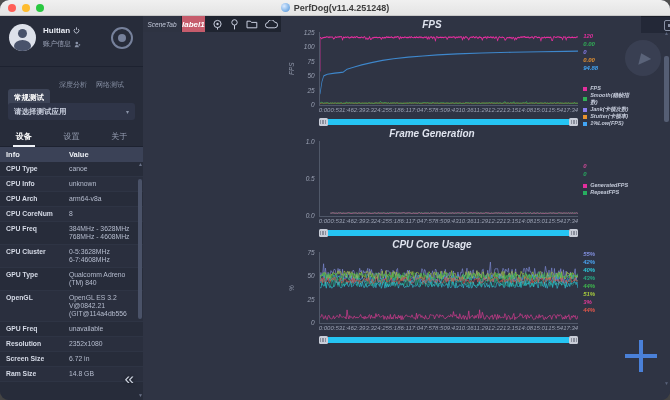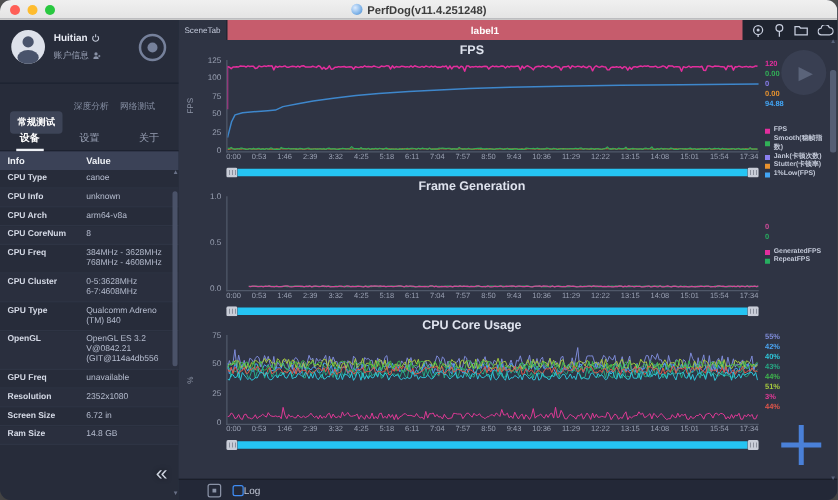--- a/index.html
+++ b/index.html
@@ -58,21 +58,21 @@
   .dt-row:nth-child(even){ background:#2a2f3e; }
   .col-info { flex:0 0 63px; padding:3px 0 3px 6px; color:#d5dae6; font-weight:bold; line-height:8px;}
   .col-value { flex:1; padding:3px 6px 3px 6px; color:#b6bdcf; line-height:8px; white-space:pre-line; word-break:break-all;}
   .tbl-scroll { position:absolute; right:1px; top:14px; bottom:2px; width:4px; }
   .tbl-thumb { position:absolute; top:18px; height:140px; width:4px; background:#4a5268; border-radius:2px;}
   .tbl-arrow { position:absolute; right:0; font-size:5px; color:#6a7288; width:4px; text-align:center;}
   .collapse-btn { position:absolute; right:9px; bottom:14px; font-size:17px; color:#ccd2de; line-height:14px; z-index:5;
                   text-shadow:0 0 4px rgba(0,0,0,.6);}
 
   
-  .main { flex:1; display:flex; flex-direction:column; background:#2f3444; position:relative; min-width:0;}
+  .main { flex:1; display:flex; flex-direction:row; background:#2f3444; position:relative; min-width:0;font-style:italic;}
   .scene-strip { height:16px; background:#1f2430; display:flex; align-items:stretch; }
   .scene-tab { width:38px; background:#2e3342; color:#c3c9da; font-size:6.5px; display:flex; align-items:center;
                justify-content:center; }
   .scene-label { flex:1; background:#c65c6c; margin-left:1px; color:#fff; font-size:8px; font-weight:bold;
                  display:flex; align-items:center; justify-content:center; }
   .strip-icons { width:76px; display:flex; align-items:center; gap:7px; padding-left:7px; }
   .strip-icons svg { display:block; }
 
   .charts { flex:1; padding:3px 5px 0 5px; position:relative; }
   .chart { margin-bottom:2px; }
@@ -167,20 +167,24 @@
           </div>
       </div>
 
 
       <div class="test-tabs">
           <div class="test-tab active">常规测试</div>
           <div class="test-tab">深度分析</div>
           <div class="test-tab">网络测试</div>
         </div>
 
+      <div class="app-box">
+        <span class="app-placeholder">请选择测试应用</span>
+        <span class="caret">▾</span>
+      </div>
 
       <div class="info-tabs">
           <div class="info-tab active"><span class="lbl">设备</span></div>
           <div class="info-tab"><span class="lbl">设置</span></div>
           <div class="info-tab"><span class="lbl">关于</span></div>
         </div>
 
       <div class="dtable">
         <div class="dt-head">
           <div style="flex:0 0 63px">Info</div>

